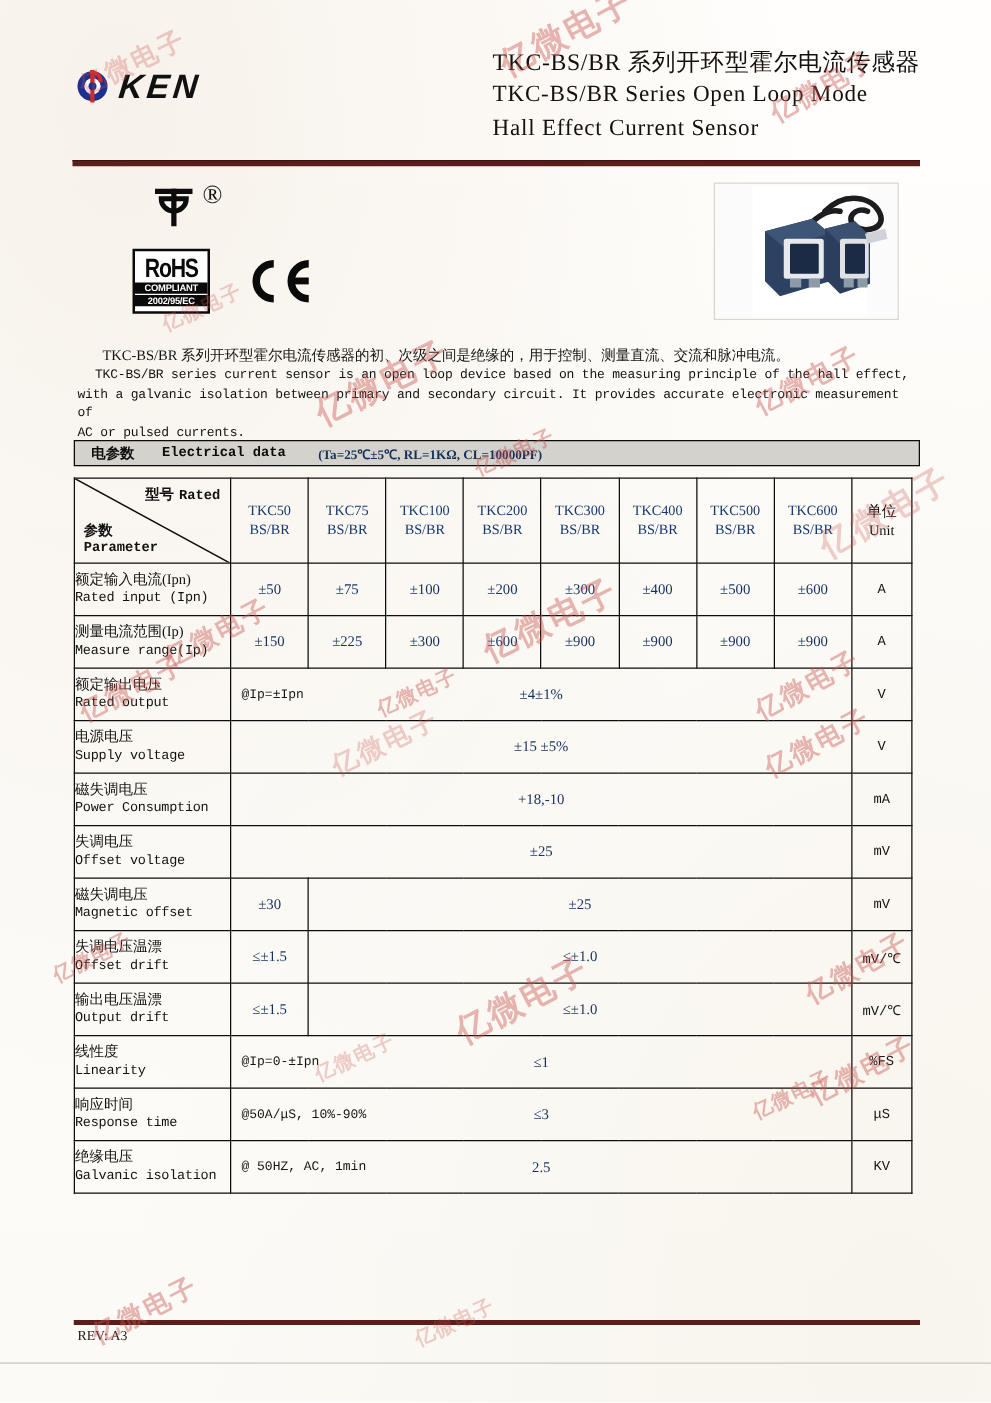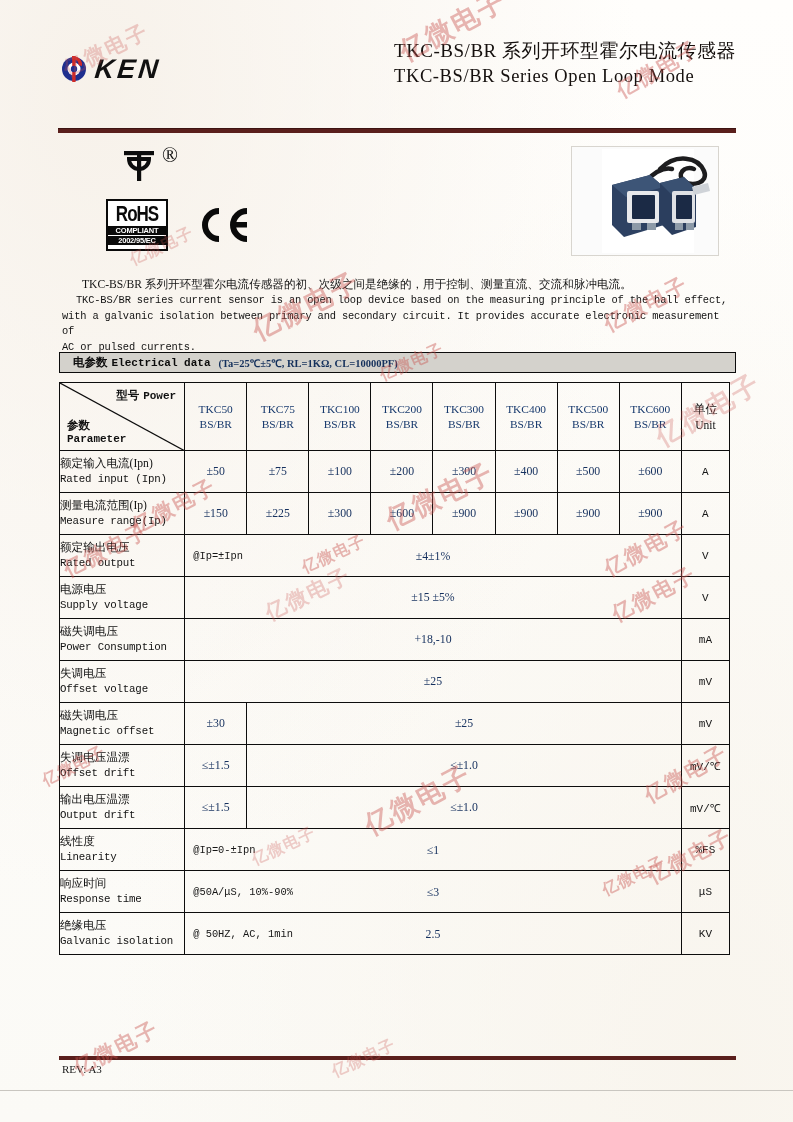--- a/index.html
+++ b/index.html
@@ -191,21 +191,21 @@
   
   #eldata-band {
     position: absolute;
     left: 59px; top: 352px;
     width: 677px; height: 21px;
     background: #d4d2cc;
     border: 1.5px solid #0c0c0c;
     display: flex;
     align-items: center;
     padding-left: 13px;
-    gap: 4px;
+    gap: 22px;
     white-space: nowrap;
     overflow: hidden;
   }
   #eldata-cn {
     font-family: "Liberation Serif", serif;
     font-weight: bold;
     font-size: 11.5px;
     color: #0c0c0c;
   }
   #eldata-en {
@@ -437,20 +437,21 @@
           <rect x="14.2" y="4" width="3.4" height="26" fill="#d02a28"></rect>
           <circle cx="16" cy="17" r="3.2" fill="#1f2f8f"></circle>
         </svg>
       </div>
       <div id="logo-text">KEN</div>
     </div>
 
     <div id="title-block">
       <div class="title-cn">TKC-BS/BR 系列开环型霍尔电流传感器</div>
       <div class="title-en">TKC-BS/BR  Series  Open  Loop  Mode</div>
+      <div class="title-en">Hall Effect Current Sensor</div>
     </div>
   </div>
 
   <div id="header-rule"></div>
 
   <div id="cert-area">
 
     <div id="tm-logo">
       <svg width="40" height="42" viewBox="0 0 40 42">
         <rect x="4" y="6" width="30" height="4.2" fill="#0c0c0c"></rect>
@@ -527,21 +528,21 @@
         <col class="c-val">
         <col class="c-unit">
     </colgroup>
     <thead>
       <tr>
         <td id="hdr-corner">
           <svg class="diag" width="125" height="68" viewBox="0 0 125 68" preserveAspectRatio="none">
             <line x1="0" y1="0" x2="125" y2="68" stroke="#0d0d0d" stroke-width="1.2"></line>
           </svg>
           <span class="lbl-type">
-            <span class="cn">型号</span><span class="en">Power</span>
+            <span class="cn">型号</span><span class="en">Rated</span>
           </span>
           <span class="lbl-param">
             <span class="cn">参数</span>
             <span class="en">Parameter</span>
           </span>
         </td>
 
         <td class="hdr-model">
           <span class="m1">TKC50</span>
           <span class="m2">BS/BR</span>

